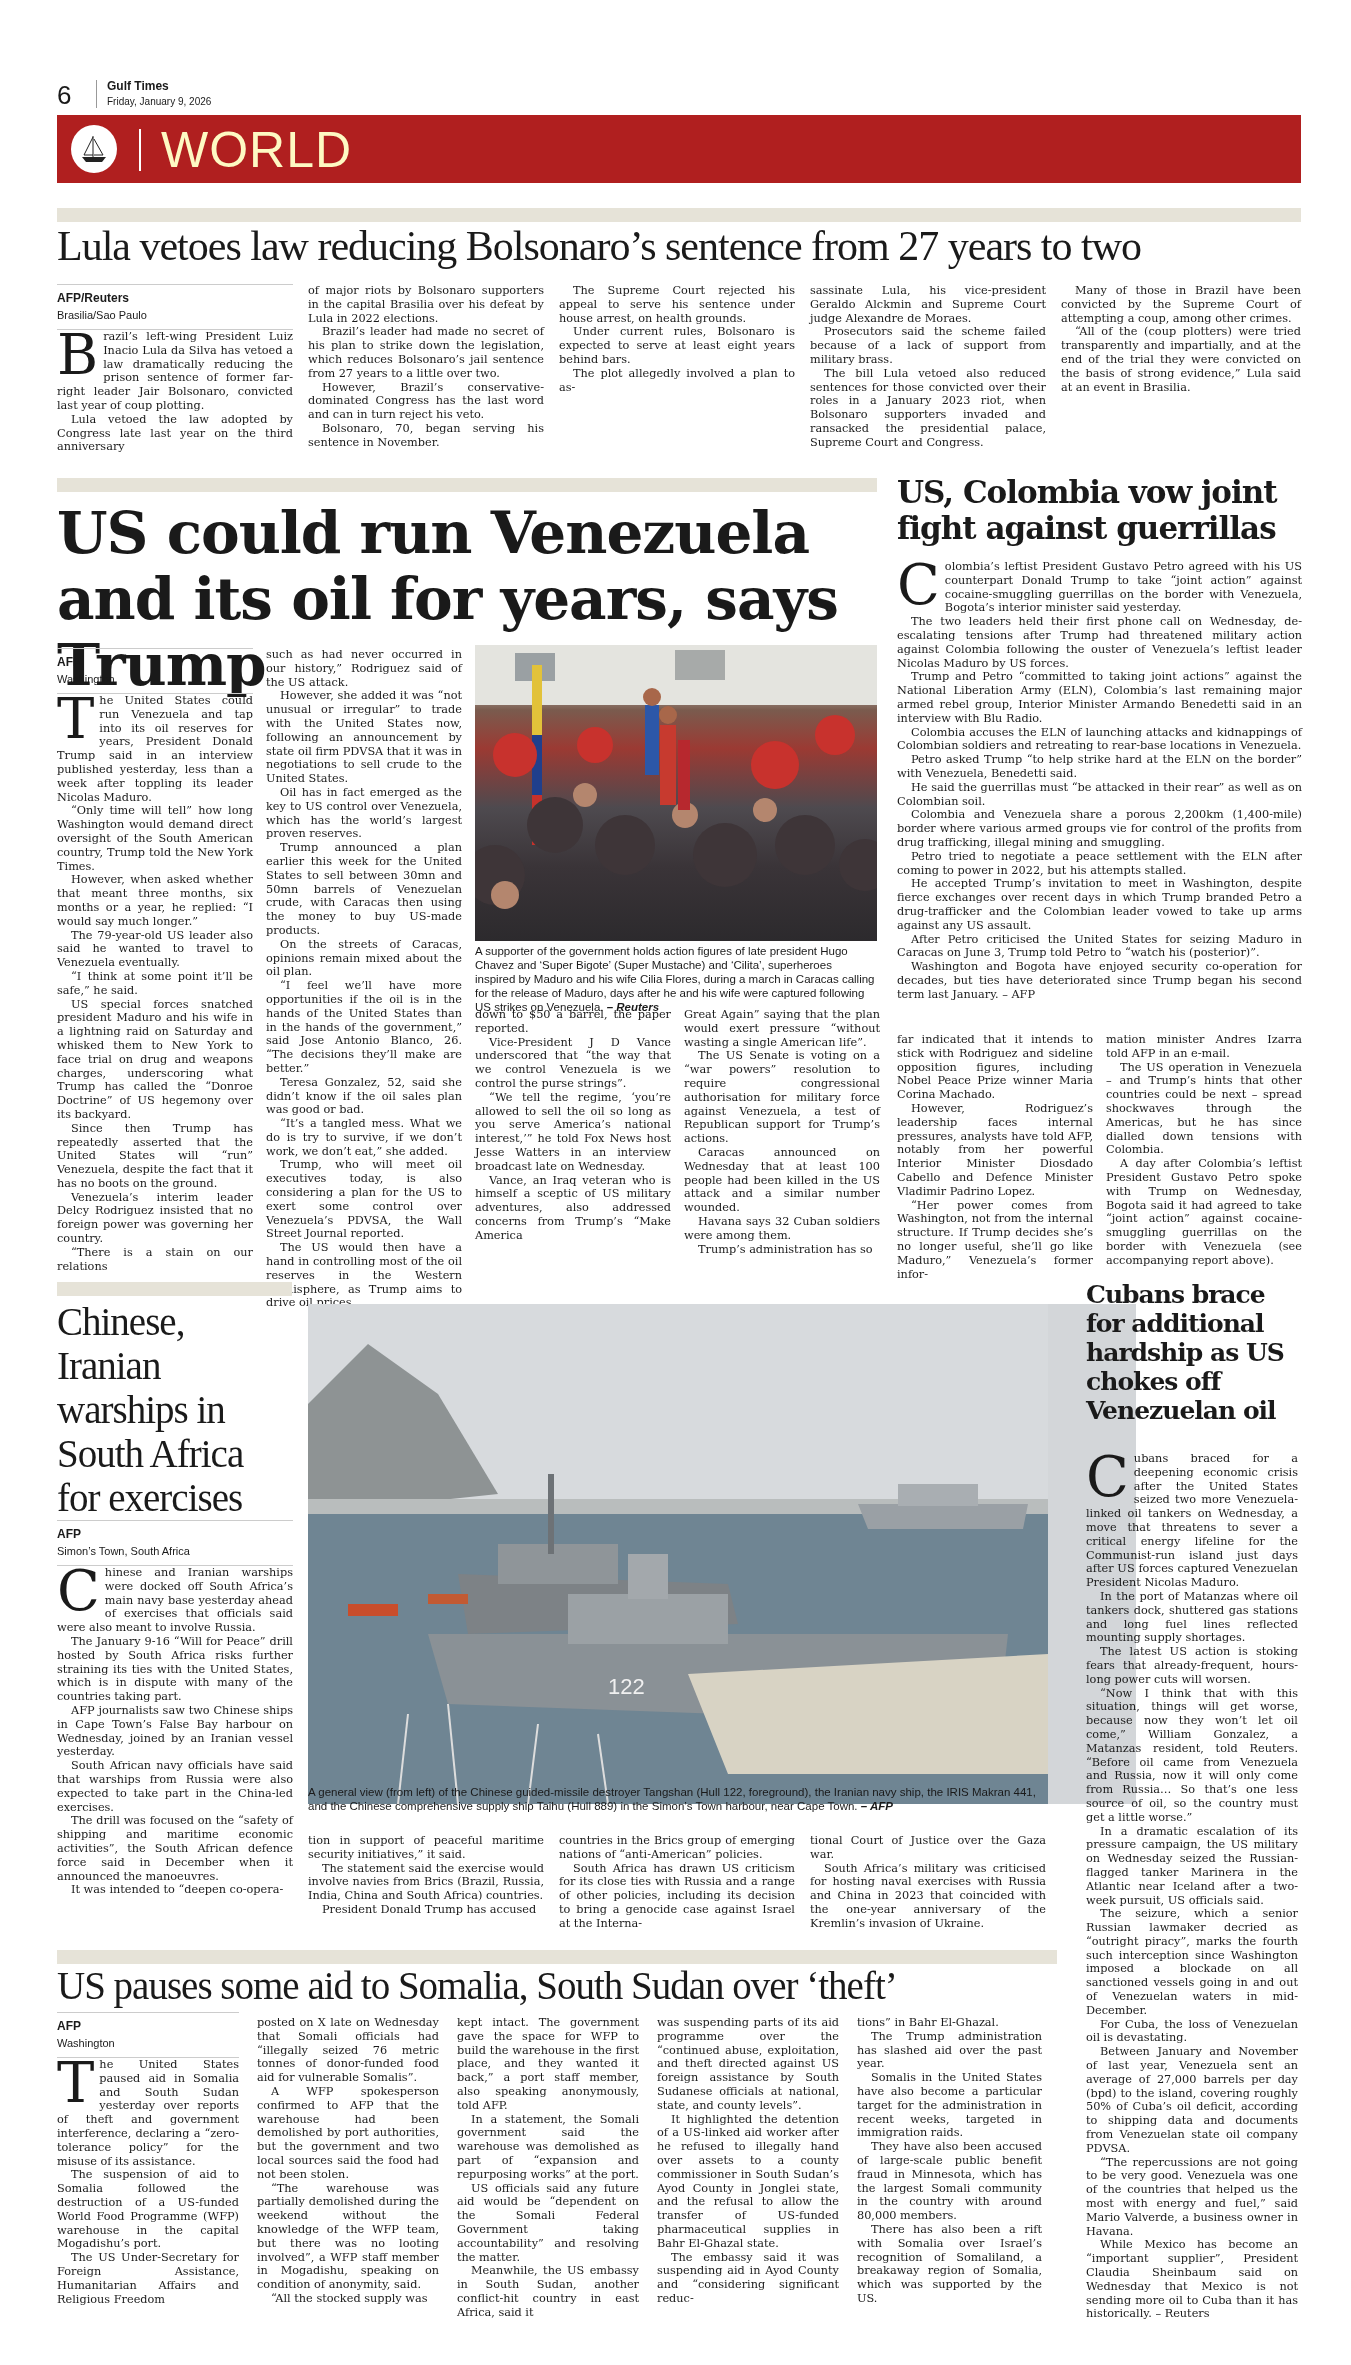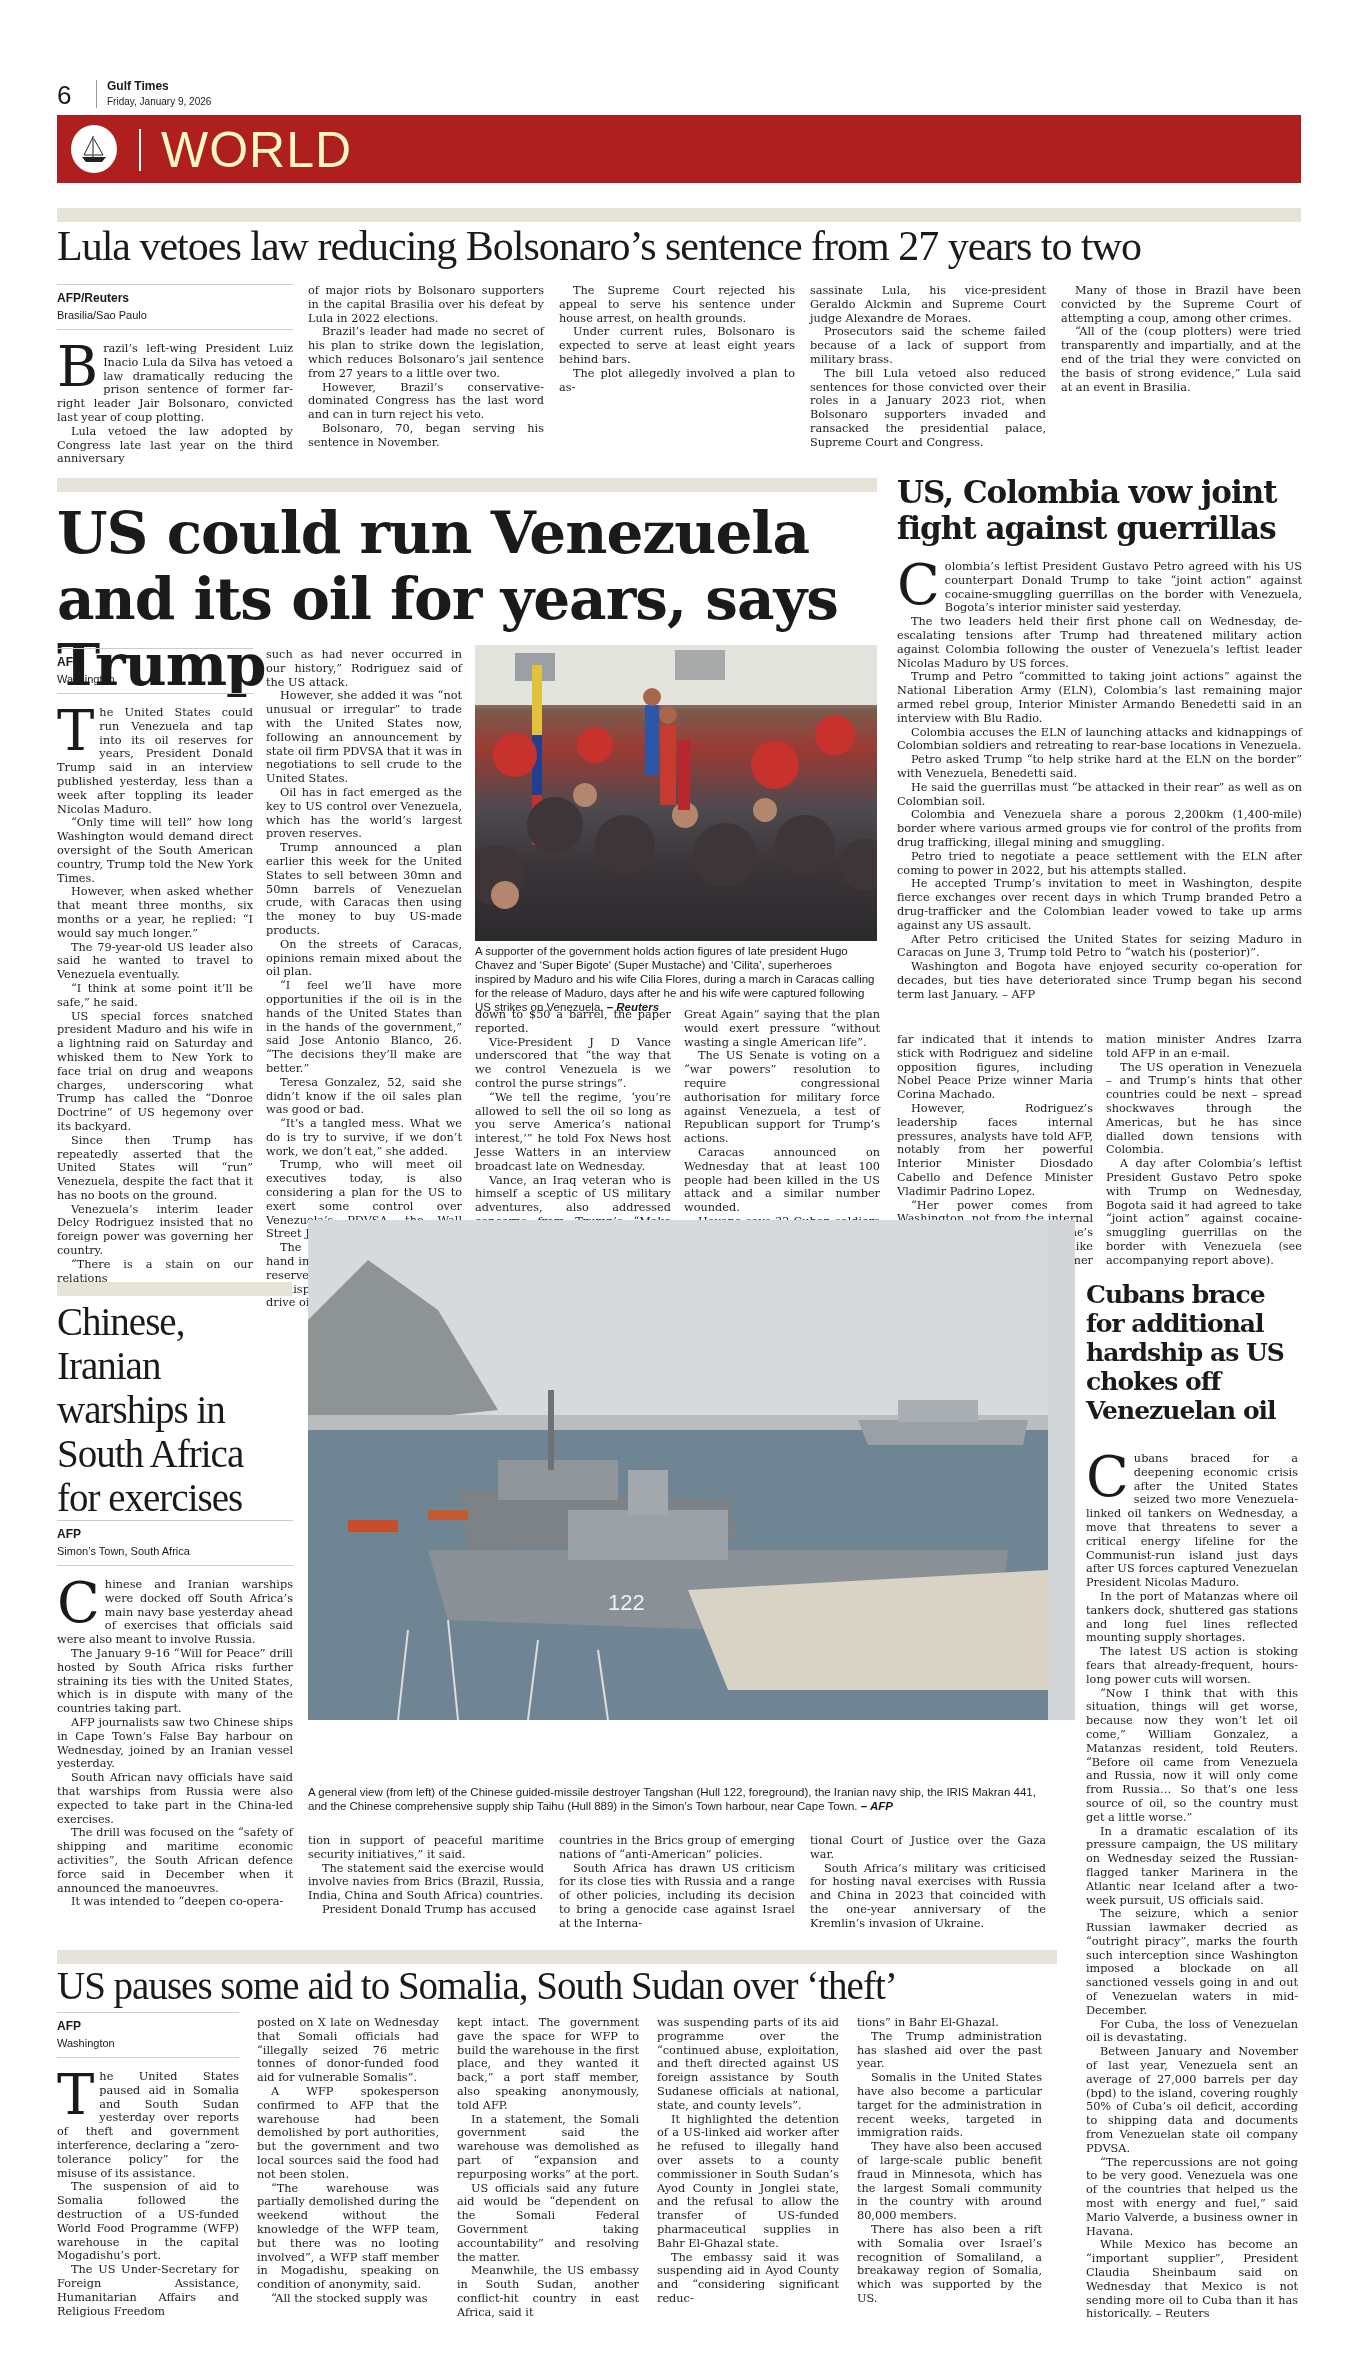--- a/index.html
+++ b/index.html
@@ -12,21 +12,21 @@
 .mast span{font-size:10px}
 .band{left:57px;top:115px;width:1244px;height:68px;background:#b01f1f}
 .logo{position:absolute;left:14px;top:10px;width:46px;height:48px;border-radius:50%;background:#fff;display:flex;align-items:center;justify-content:center}
 .band .sep{position:absolute;left:82px;top:14px;width:2px;height:42px;background:#fff}
 .band .sec{position:absolute;left:104px;top:6px;font-family:"Liberation Sans",sans-serif;font-size:50px;font-weight:300;color:#fef9c3;letter-spacing:1px}
 .rule{background:#e6e3d8;height:14px}
 .col{font-size:11.3px;line-height:13.8px;text-align:justify;hyphens:auto}
 .col p{text-indent:14px}
 .col p.first{text-indent:0}
 .drop{float:left;font-size:56px;line-height:46px;margin:2px 5px 0 0;font-family:"DejaVu Serif",serif}
-.by{border-top:1px solid #ccc;border-bottom:1px solid #ccc;padding:6px 0;font-family:"Liberation Sans",sans-serif;margin-bottom:12px}
+.by{border-top:1px solid #ccc;border-bottom:1px solid #ccc;padding:6px 0;font-family:"Liberation Sans",sans-serif;}
 .by b{font-size:12px;display:block}
 .by span{font-size:11px}
 .h-serif{font-family:"Liberation Serif",serif;letter-spacing:-1px}
 .h-bold{font-family:"DejaVu Serif",serif;font-weight:bold;letter-spacing:-1px}
 .cap{font-family:"Liberation Sans",sans-serif;font-size:11.5px;line-height:14px}
 .photo{overflow:hidden}
 </style>
 </head>
 <body>
 
@@ -192,21 +192,21 @@
   <div class="col">
     <p class="first"><span class="drop">C</span><span>hinese and Iranian warships were docked off South Africa’s main navy base yesterday ahead of exercises that officials said were also meant to involve Russia.</span></p>
     <p>The January 9-16 “Will for Peace” drill hosted by South Africa risks further straining its ties with the United States, which is in dispute with many of the countries taking part.</p>
     <p>AFP journalists saw two Chinese ships in Cape Town’s False Bay harbour on Wednesday, joined by an Iranian vessel yesterday.</p>
     <p>South African navy officials have said that warships from Russia were also expected to take part in the China-led exercises.</p>
     <p>The drill was focused on the “safety of shipping and maritime economic activities”, the South African defence force said in December when it announced the manoeuvres.</p>
     <p>It was intended to “deepen co-opera-</p>
   </div>
 </div>
 
-<div class="abs photo" style="left:308px;top:1220px;width:767px;height:500px;background:#d3d6d9">
+<div class="abs photo" style="left:308px;top:1304px;width:828px;height:500px;background:#d3d6d9">
   <svg width="740" height="500" viewBox="0 0 740 500">
     <rect x="0" y="0" width="740" height="220" fill="#d7dadd"></rect>
     <path d="M0 100 L60 40 L130 90 L190 190 L0 210 Z" fill="#8e9394"></path>
     <rect x="0" y="195" width="740" height="20" fill="#b9bdbd"></rect>
     <rect x="0" y="210" width="740" height="290" fill="#6f8593"></rect>
     <path d="M550 200 L720 200 L715 225 L560 225 Z" fill="#9aa0a5"></path>
     <rect x="590" y="180" width="80" height="22" fill="#a9aeb2"></rect>
     <path d="M150 270 L420 280 L430 320 L160 330 Z" fill="#7d8286"></path>
     <rect x="190" y="240" width="120" height="40" fill="#8f9599"></rect>
     <rect x="240" y="170" width="6" height="80" fill="#6d7276"></rect>

